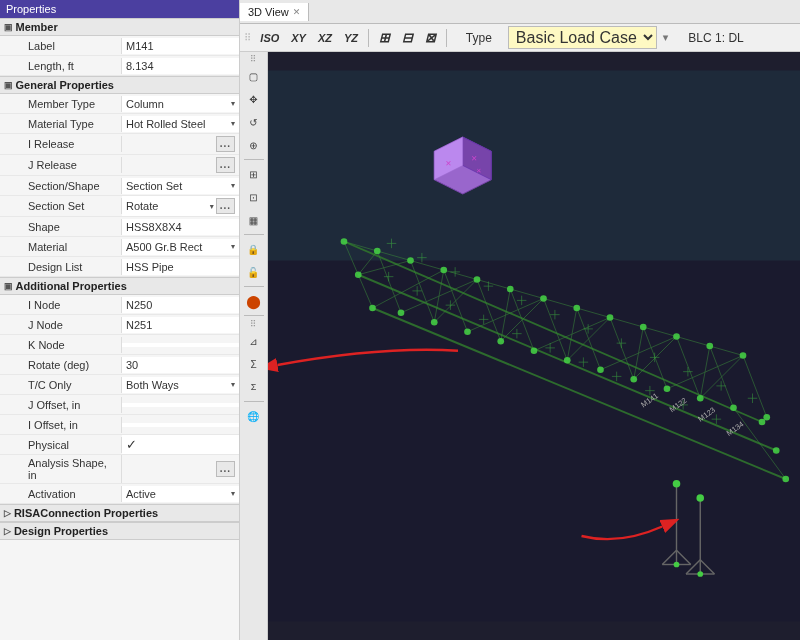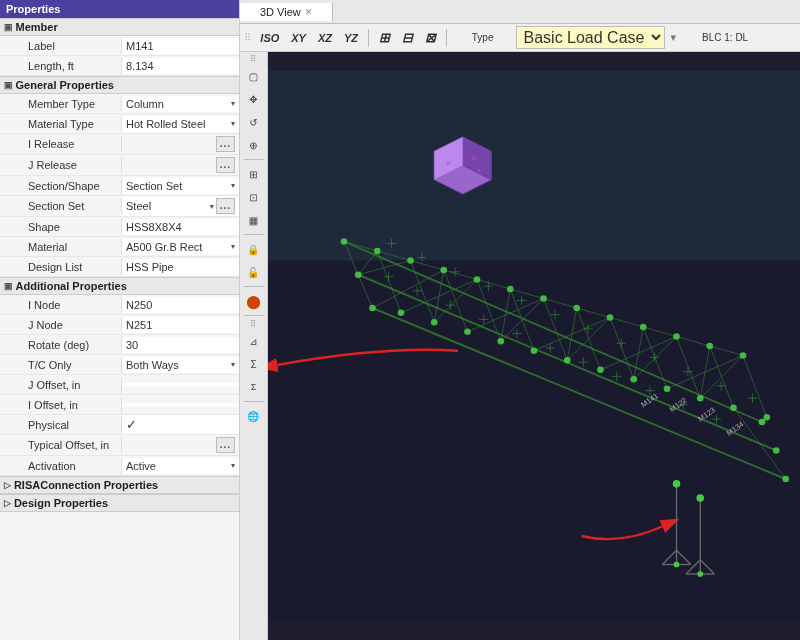--- a/index.html
+++ b/index.html
@@ -14,21 +14,21 @@
       display: flex;
       flex-direction: column;
       overflow-y: auto;
       overflow-x: hidden;
     }
 
     .panel-header {
       background: #4b3fa0;
       color: white;
       font-size: 11px;
-      font-weight: bold;
+      font-weight: normal;
       padding: 3px 6px;
     }
 
     .section-header {
       background: #e8e8e8;
       border-top: 1px solid #ccc;
       border-bottom: 1px solid #ccc;
       padding: 2px 4px;
       font-weight: bold;
       font-size: 11px;
@@ -114,21 +114,21 @@
       border-bottom: 1px solid #bbb;
       display: flex;
       align-items: center;
       padding: 0;
       height: 24px;
     }
 
     .tab-active {
       background: white;
       border-right: 1px solid #bbb;
-      padding: 3px 20px;
+      padding: 3px 8px;
       font-size: 11px;
       color: #222;
       display: flex;
       align-items: center;
       gap: 4px;
     }
 
     .tab-close {
       font-size: 9px;
       color: #888;
@@ -157,23 +157,23 @@
     }
 
     .toolbar-sep {
       width: 1px;
       height: 18px;
       background: #bbb;
       margin: 0 3px;
     }
 
     .toolbar-label {
-      font-size: 10px;
+      font-size: 12px;
       color: #333;
-      margin: 0 20px;
+      margin: 0 14px;
     }
 
     .toolbar-select {
       font-size: 16px;
       border: 1px solid #bbb;
       background: #fef9c3;
       padding: 1px 3px;
       color: #333;
     }
 
@@ -281,21 +281,21 @@
   <div class="prop-row">
     <div class="prop-label">Section/Shape</div>
     <div class="prop-value">
       <span>Section Set</span>
       <span class="dropdown-arrow">▾</span>
     </div>
   </div>
   <div class="prop-row">
     <div class="prop-label">Section Set</div>
     <div class="prop-value">
-      <span>Steel</span>
+      <span>Rotate</span>
       <div style="display:flex;gap:2px;align-items:center;">
         <span class="dropdown-arrow">▾</span>
         <button class="dots-btn">...</button>
       </div>
     </div>
   </div>
   <div class="prop-row">
     <div class="prop-label">Shape</div>
     <div class="prop-value">
       <span>HSS8X8X4</span>
@@ -325,20 +325,26 @@
         <span>N250</span>
       </div>
   </div>
   <div class="prop-row">
     <div class="prop-label">J Node</div>
     <div class="prop-value">
         <span>N251</span>
       </div>
   </div>
   <div class="prop-row">
+    <div class="prop-label">K Node</div>
+    <div class="prop-value">
+        <span></span>
+      </div>
+  </div>
+  <div class="prop-row">
     <div class="prop-label">Rotate (deg)</div>
     <div class="prop-value">
         <span>30</span>
       </div>
   </div>
   <div class="prop-row">
     <div class="prop-label">T/C Only</div>
     <div class="prop-value">
       <span>Both Ways</span>
       <span class="dropdown-arrow">▾</span>
@@ -356,21 +362,21 @@
         <span></span>
       </div>
   </div>
   <div class="prop-row">
     <div class="prop-label">Physical</div>
     <div class="prop-value">
       <span class="checkmark">✓</span>
     </div>
   </div>
   <div class="prop-row">
-    <div class="prop-label">Typical Offset, in</div>
+    <div class="prop-label">Analysis Shape, in</div>
     <div class="prop-value gray-bg">
       <span></span>
       <button class="dots-btn">...</button>
     </div>
   </div>
   <div class="prop-row">
     <div class="prop-label">Activation</div>
     <div class="prop-value">
       <span>Active</span>
       <span class="dropdown-arrow">▾</span>

